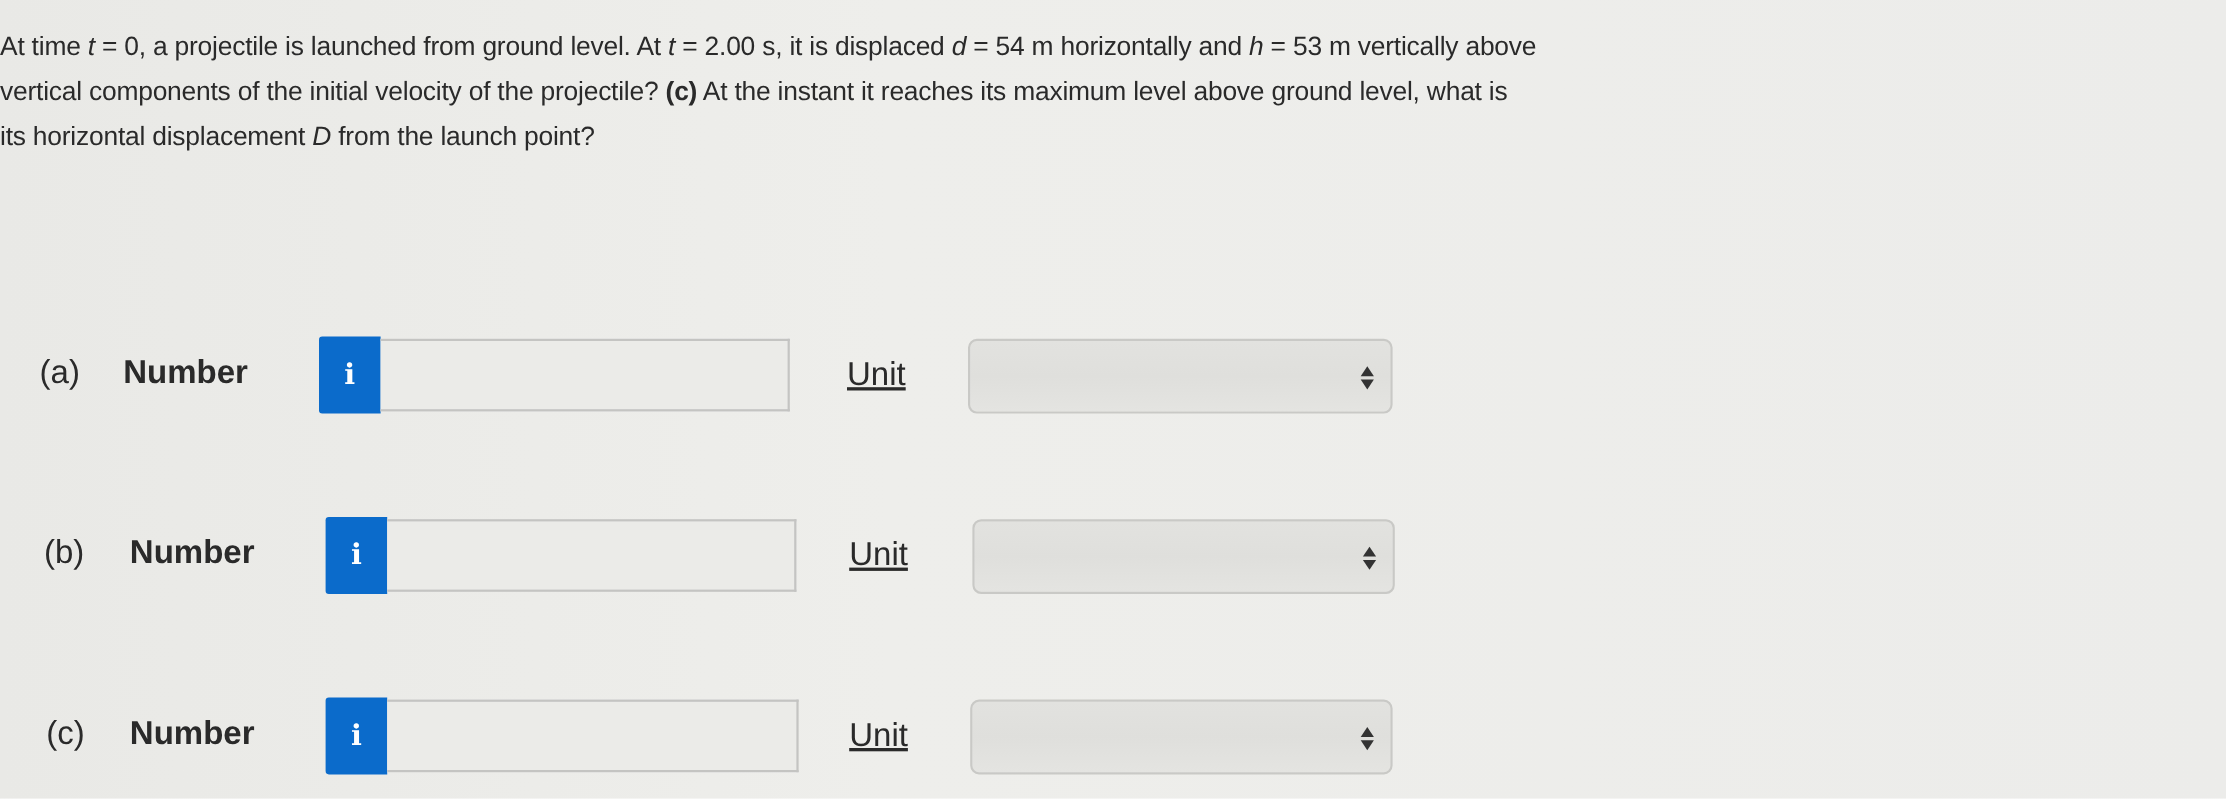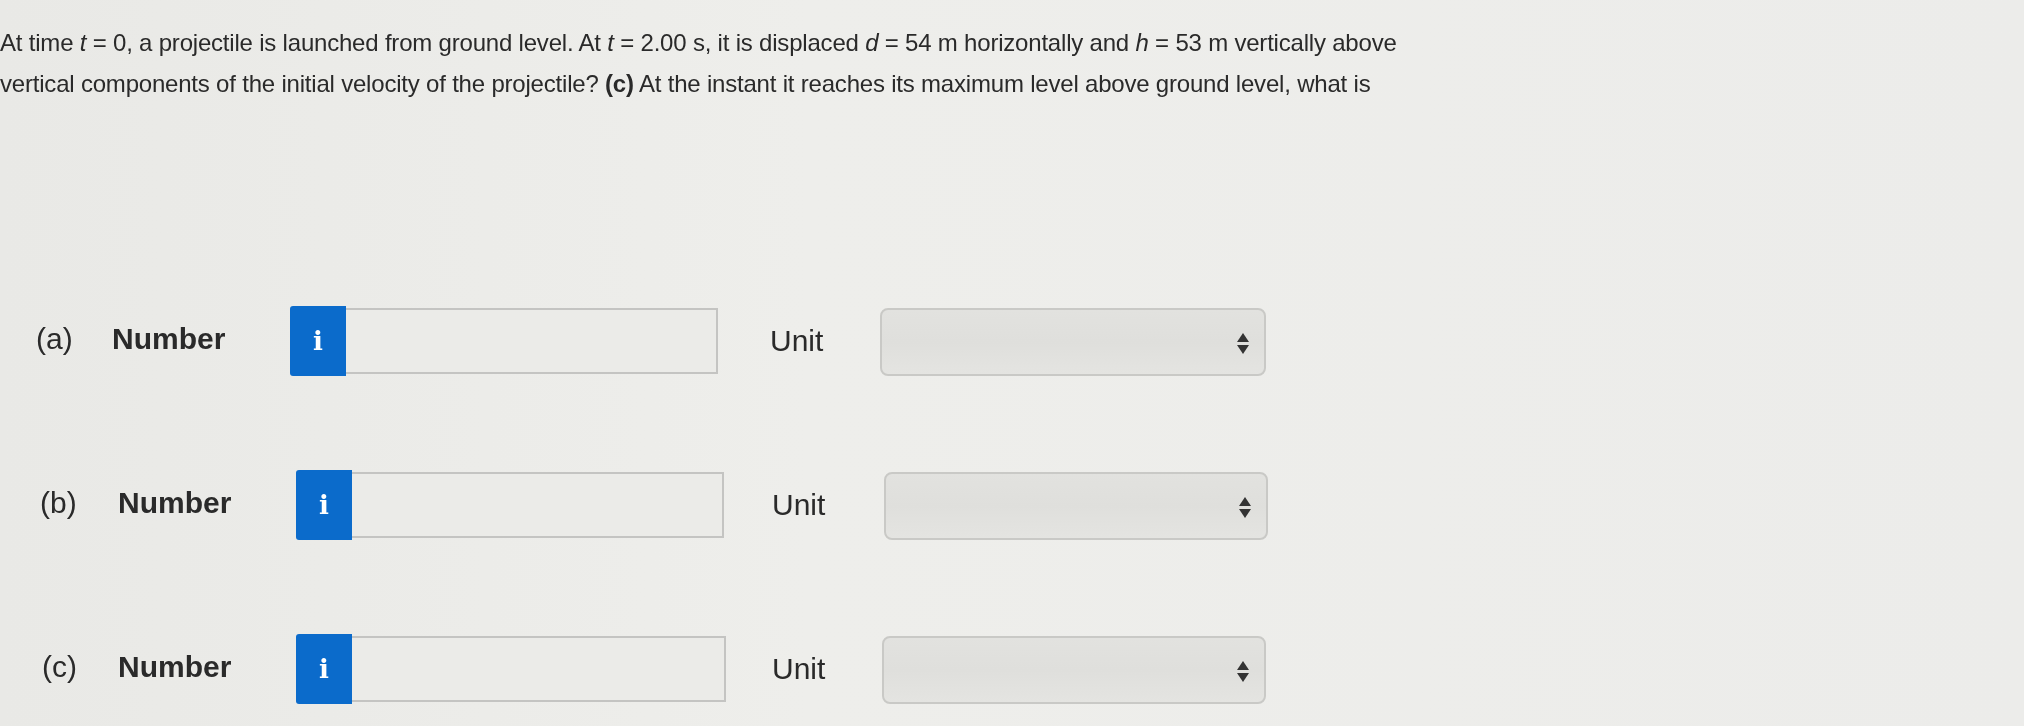--- a/index.html
+++ b/index.html
@@ -25,40 +25,41 @@
       color: #fff; font-family: "DejaVu Serif", serif; font-weight: bold;
       font-size: 26px; display: flex; align-items: center; justify-content: center;
       cursor: pointer;
     }
     .num-input {
       position: absolute; top: 2px; height: 66px; width: 372px;
       border: 2px solid #c4c4c2; border-left: none; background: #ebebe8;
       box-sizing: border-box; font-size: 26px; padding: 0 12px;
       font-family: "Liberation Sans", sans-serif; outline: none;
     }
-    .unit-label { position: absolute; font-size: 30px; top: 18px; }
+    .unit-label { position: absolute; font-size: 30px; top: 18px; text-decoration: underline; }
     .unit-select {
       position: absolute; top: 2px; width: 386px; height: 68px;
       border: 2px solid #c9c9c6; border-radius: 8px; box-sizing: border-box;
       background: linear-gradient(180deg, #e2e2df 0%, #dfdfdc 50%, #e4e4e1 100%);
       cursor: pointer;
     }
     .arrows {
       position: absolute; right: 14px; top: 18px; width: 14px; height: 30px;
       display: flex; flex-direction: column; align-items: center; justify-content: center; gap: 3px;
     }
     .tri-up { width: 0; height: 0; border-left: 6px solid transparent; border-right: 6px solid transparent; border-bottom: 9px solid #333; }
     .tri-down { width: 0; height: 0; border-left: 6px solid transparent; border-right: 6px solid transparent; border-top: 9px solid #333; }
   </style>
 </head>
 <body>
 
 <div class="question">
   <div><span>At time </span><i>t</i><span> = 0, a projectile is launched from ground level. At </span><i>t</i><span> = 2.00 s, it is displaced </span><i>d</i><span> = 54 m horizontally and </span><i>h</i><span> = 53 m vertically above</span></div>
   <div><span>vertical components of the initial velocity of the projectile? </span><b>(c)</b><span> At the instant it reaches its maximum level above ground level, what is</span></div>
+  <div><span>its horizontal displacement </span><i>D</i><span> from the launch point?</span></div>
 </div>
 
 <div class="row" style="top:306px;">
   <span class="part-label" style="left:36px;">(a)</span>
   <span class="num-label" style="left:112px;">Number</span>
   <div class="info-btn" style="left:290px;">i</div>
   <input class="num-input" style="left: 346px;" type="text" value="">
   <span class="unit-label" style="left:770px;">Unit</span>
   <div class="unit-select" style="left:880px;">
     <div class="arrows">

